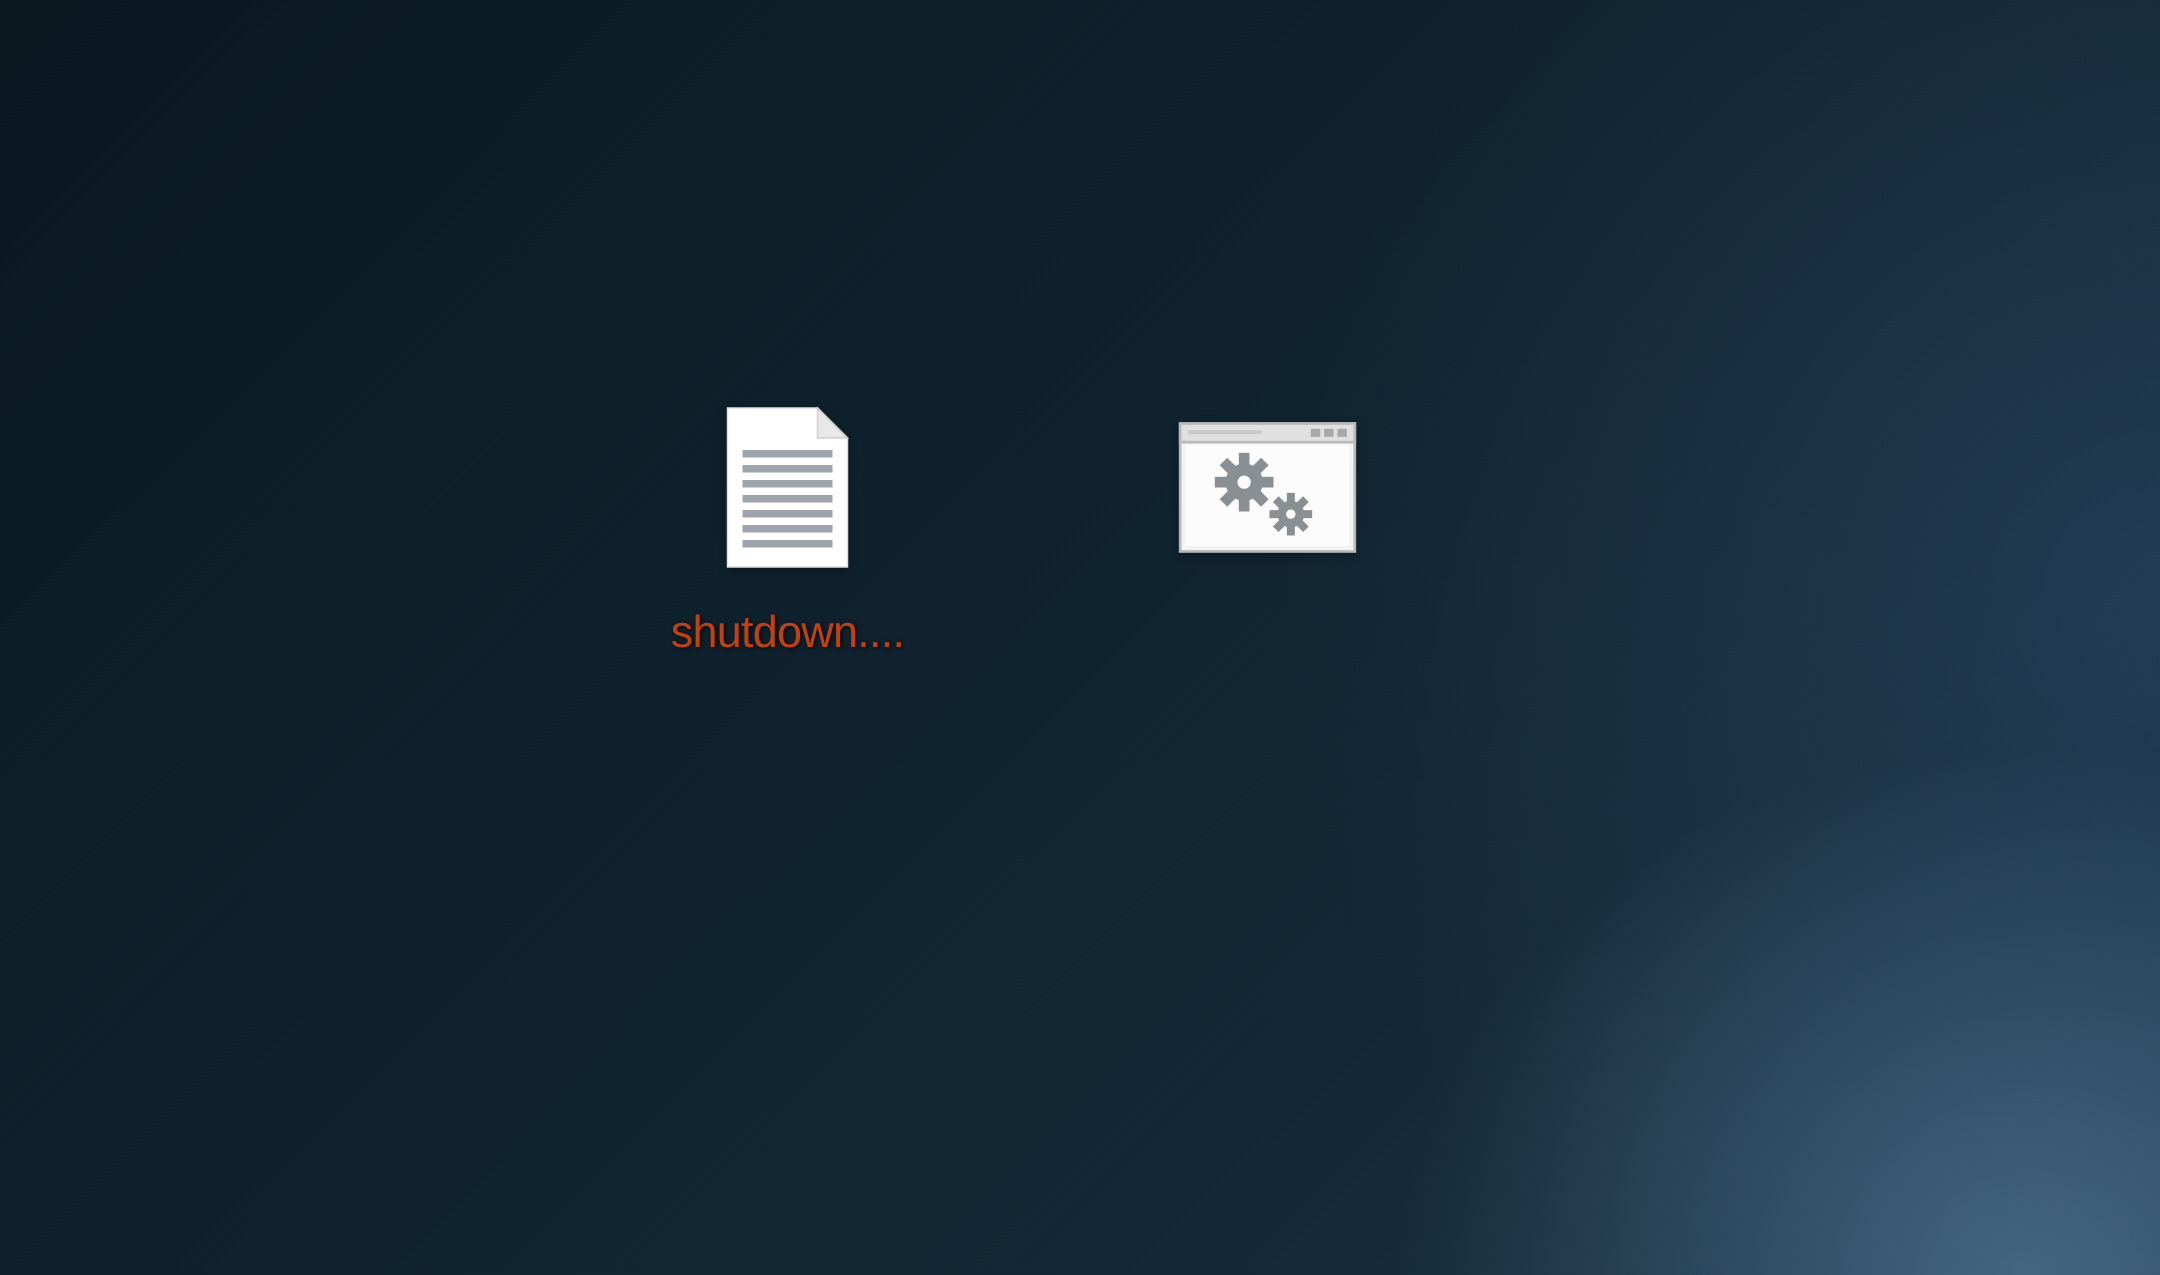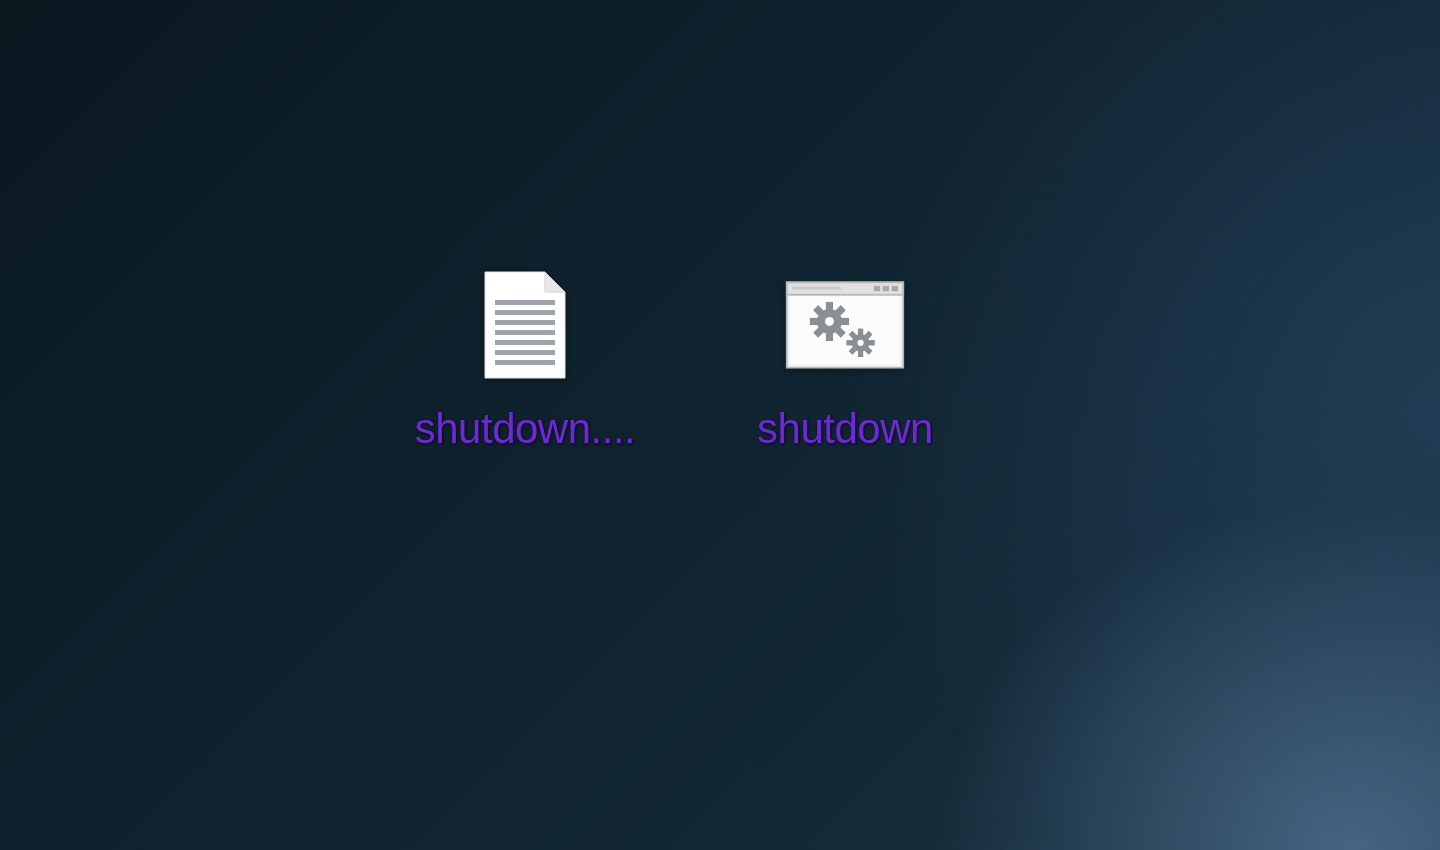--- a/index.html
+++ b/index.html
@@ -45,22 +45,22 @@
     .icon-image {
       width: 120px;
       height: 120px;
       display: flex;
       align-items: center;
       justify-content: center;
       margin-bottom: 20px;
     }
 
     .icon-label {
-      color: #6d28d9;
-      font-size: 42px;
+      color: #c2410c;
+      font-size: 30px;
       font-weight: 400;
       text-shadow: 1px 1px 3px rgba(0, 0, 0, 0.8);
       white-space: nowrap;
       overflow: hidden;
       text-overflow: ellipsis;
       max-width: 260px;
       letter-spacing: -0.5px;
     }
 
     
@@ -149,18 +149,17 @@
                 <rect x="-3" y="-16" width="6" height="8"></rect>
                 <rect x="-3" y="8" width="6" height="8"></rect>
                 <rect x="-16" y="-3" width="8" height="6"></rect>
                 <rect x="8" y="-3" width="8" height="6"></rect>
               </g>
             </g>
             <circle cx="0" cy="0" r="3.5" fill="#fcfcfc"></circle>
           </g>
         </svg>
       </div>
-      <div class="icon-label">shutdown</div>
     </div>
 
   </div>
 
 </div>
 
 </body></html>

